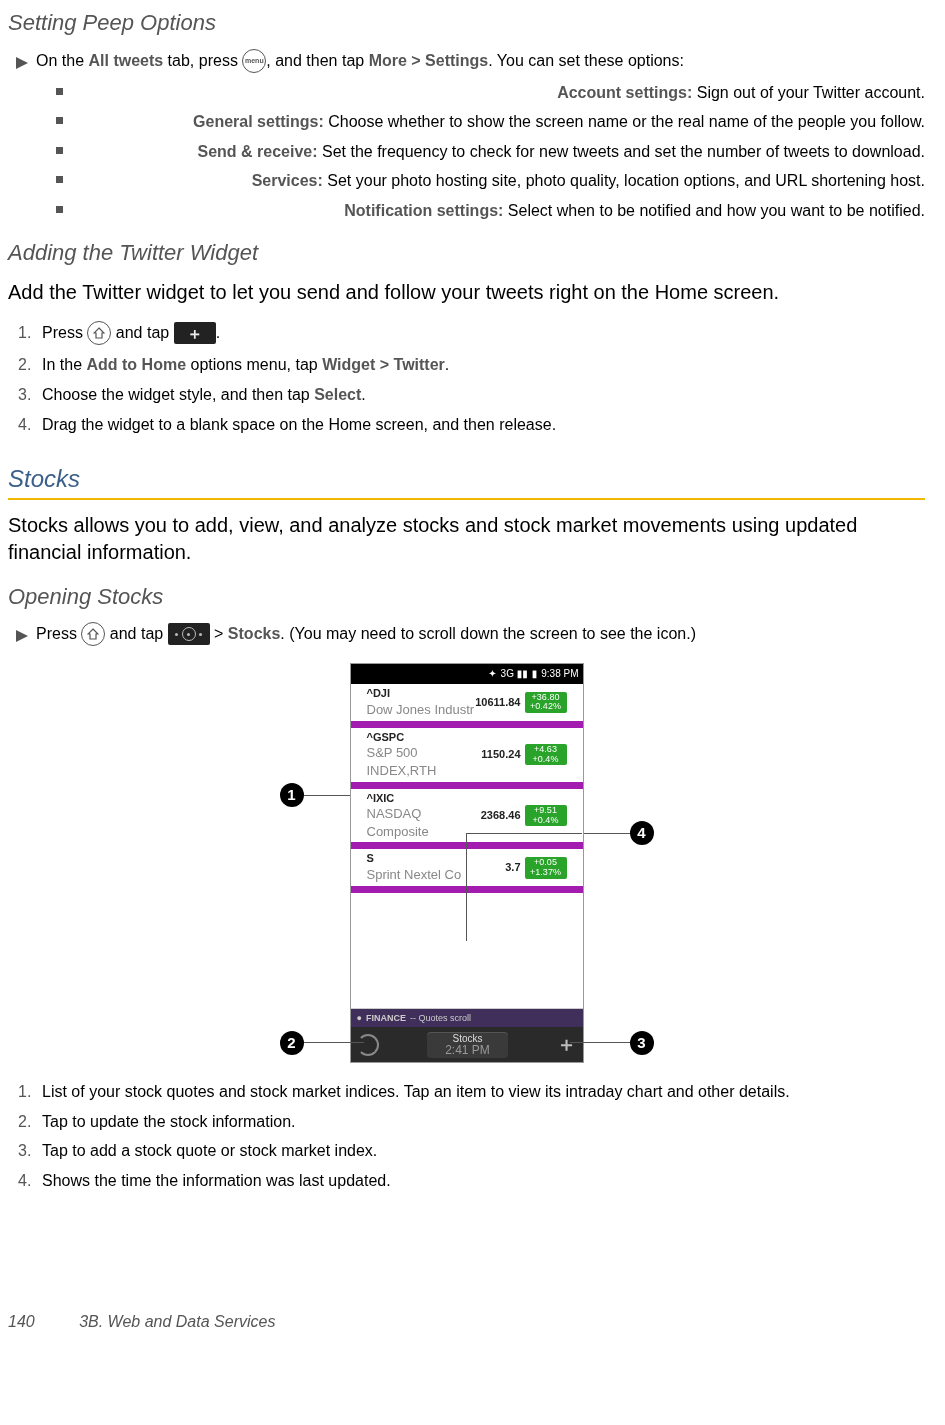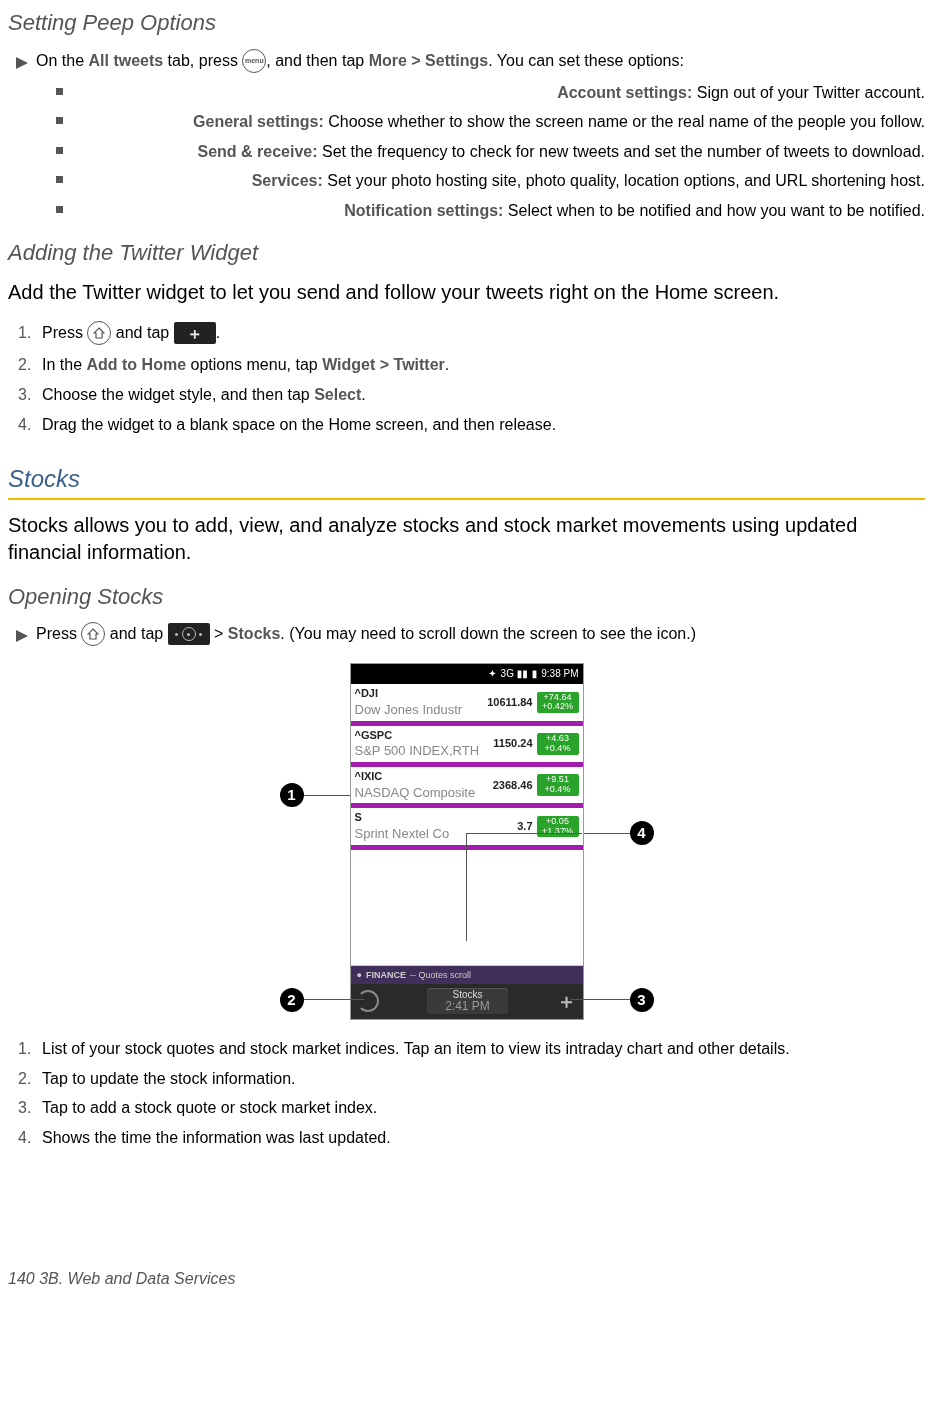--- a/index.html
+++ b/index.html
@@ -142,24 +142,24 @@
     display:flex;
     justify-content:flex-end;
     align-items:center;
     color:#fff;
     font-size:10px;
     padding: 0 4px;
     gap:4px;
   }
   .stock-row {
     background:#fff;
-    border-bottom:5px solid #a21caf;
+    border-bottom:7px solid #a21caf;
     display:flex;
     align-items:center;
-    padding:2px 4px;
+    padding:2px 16px;
     font-size:10px;
   }
   .stock-left { flex:1; }
   .stock-symbol { font-weight:bold; color:#222; font-size:11px;}
   .stock-desc { color:#888; font-size:13px;}
   .stock-price { font-weight:bold; font-size:11px; margin-right:4px; color:#222;}
   .stock-badge {
     background:#29a329;
     color:#fff;
     font-size:9px;
@@ -212,21 +212,21 @@
     display:flex;align-items:center;justify-content:center;
     font-size:15px;
   }
   .callout-line { position:absolute; background:#555; }
   .footer {
     font-style: italic;
     color: #555;
     font-size: 16px;
     margin-top: 120px;
   }
-  .footer .page-num { }
+  .footer .page-num { margin-right:40px; }
 </style>
 </head>
 <body>
 
 <div class="doc-heading-italic">Setting Peep Options</div>
 
 <div class="arrow-list">
   <div class="arrow-item">
     <span class="arrow-icon">
       <svg viewBox="0 0 12 12">
@@ -316,21 +316,21 @@
         <span>▮</span>
         <span>9:38 PM</span>
       </div>
       <div class="stock-row">
         <div class="stock-left">
           <div class="stock-symbol">^DJI</div>
           <div class="stock-desc">Dow Jones Industr</div>
         </div>
         <div class="stock-price">10611.84</div>
         <div class="stock-badge">
-            <div>+74.64</div>
+            <div>+36.80</div>
             <div>+0.42%</div>
           </div>
       </div>
       <div class="stock-row">
         <div class="stock-left">
           <div class="stock-symbol">^GSPC</div>
           <div class="stock-desc">S&amp;P 500 INDEX,RTH</div>
         </div>
         <div class="stock-price">1150.24</div>
         <div class="stock-badge">

